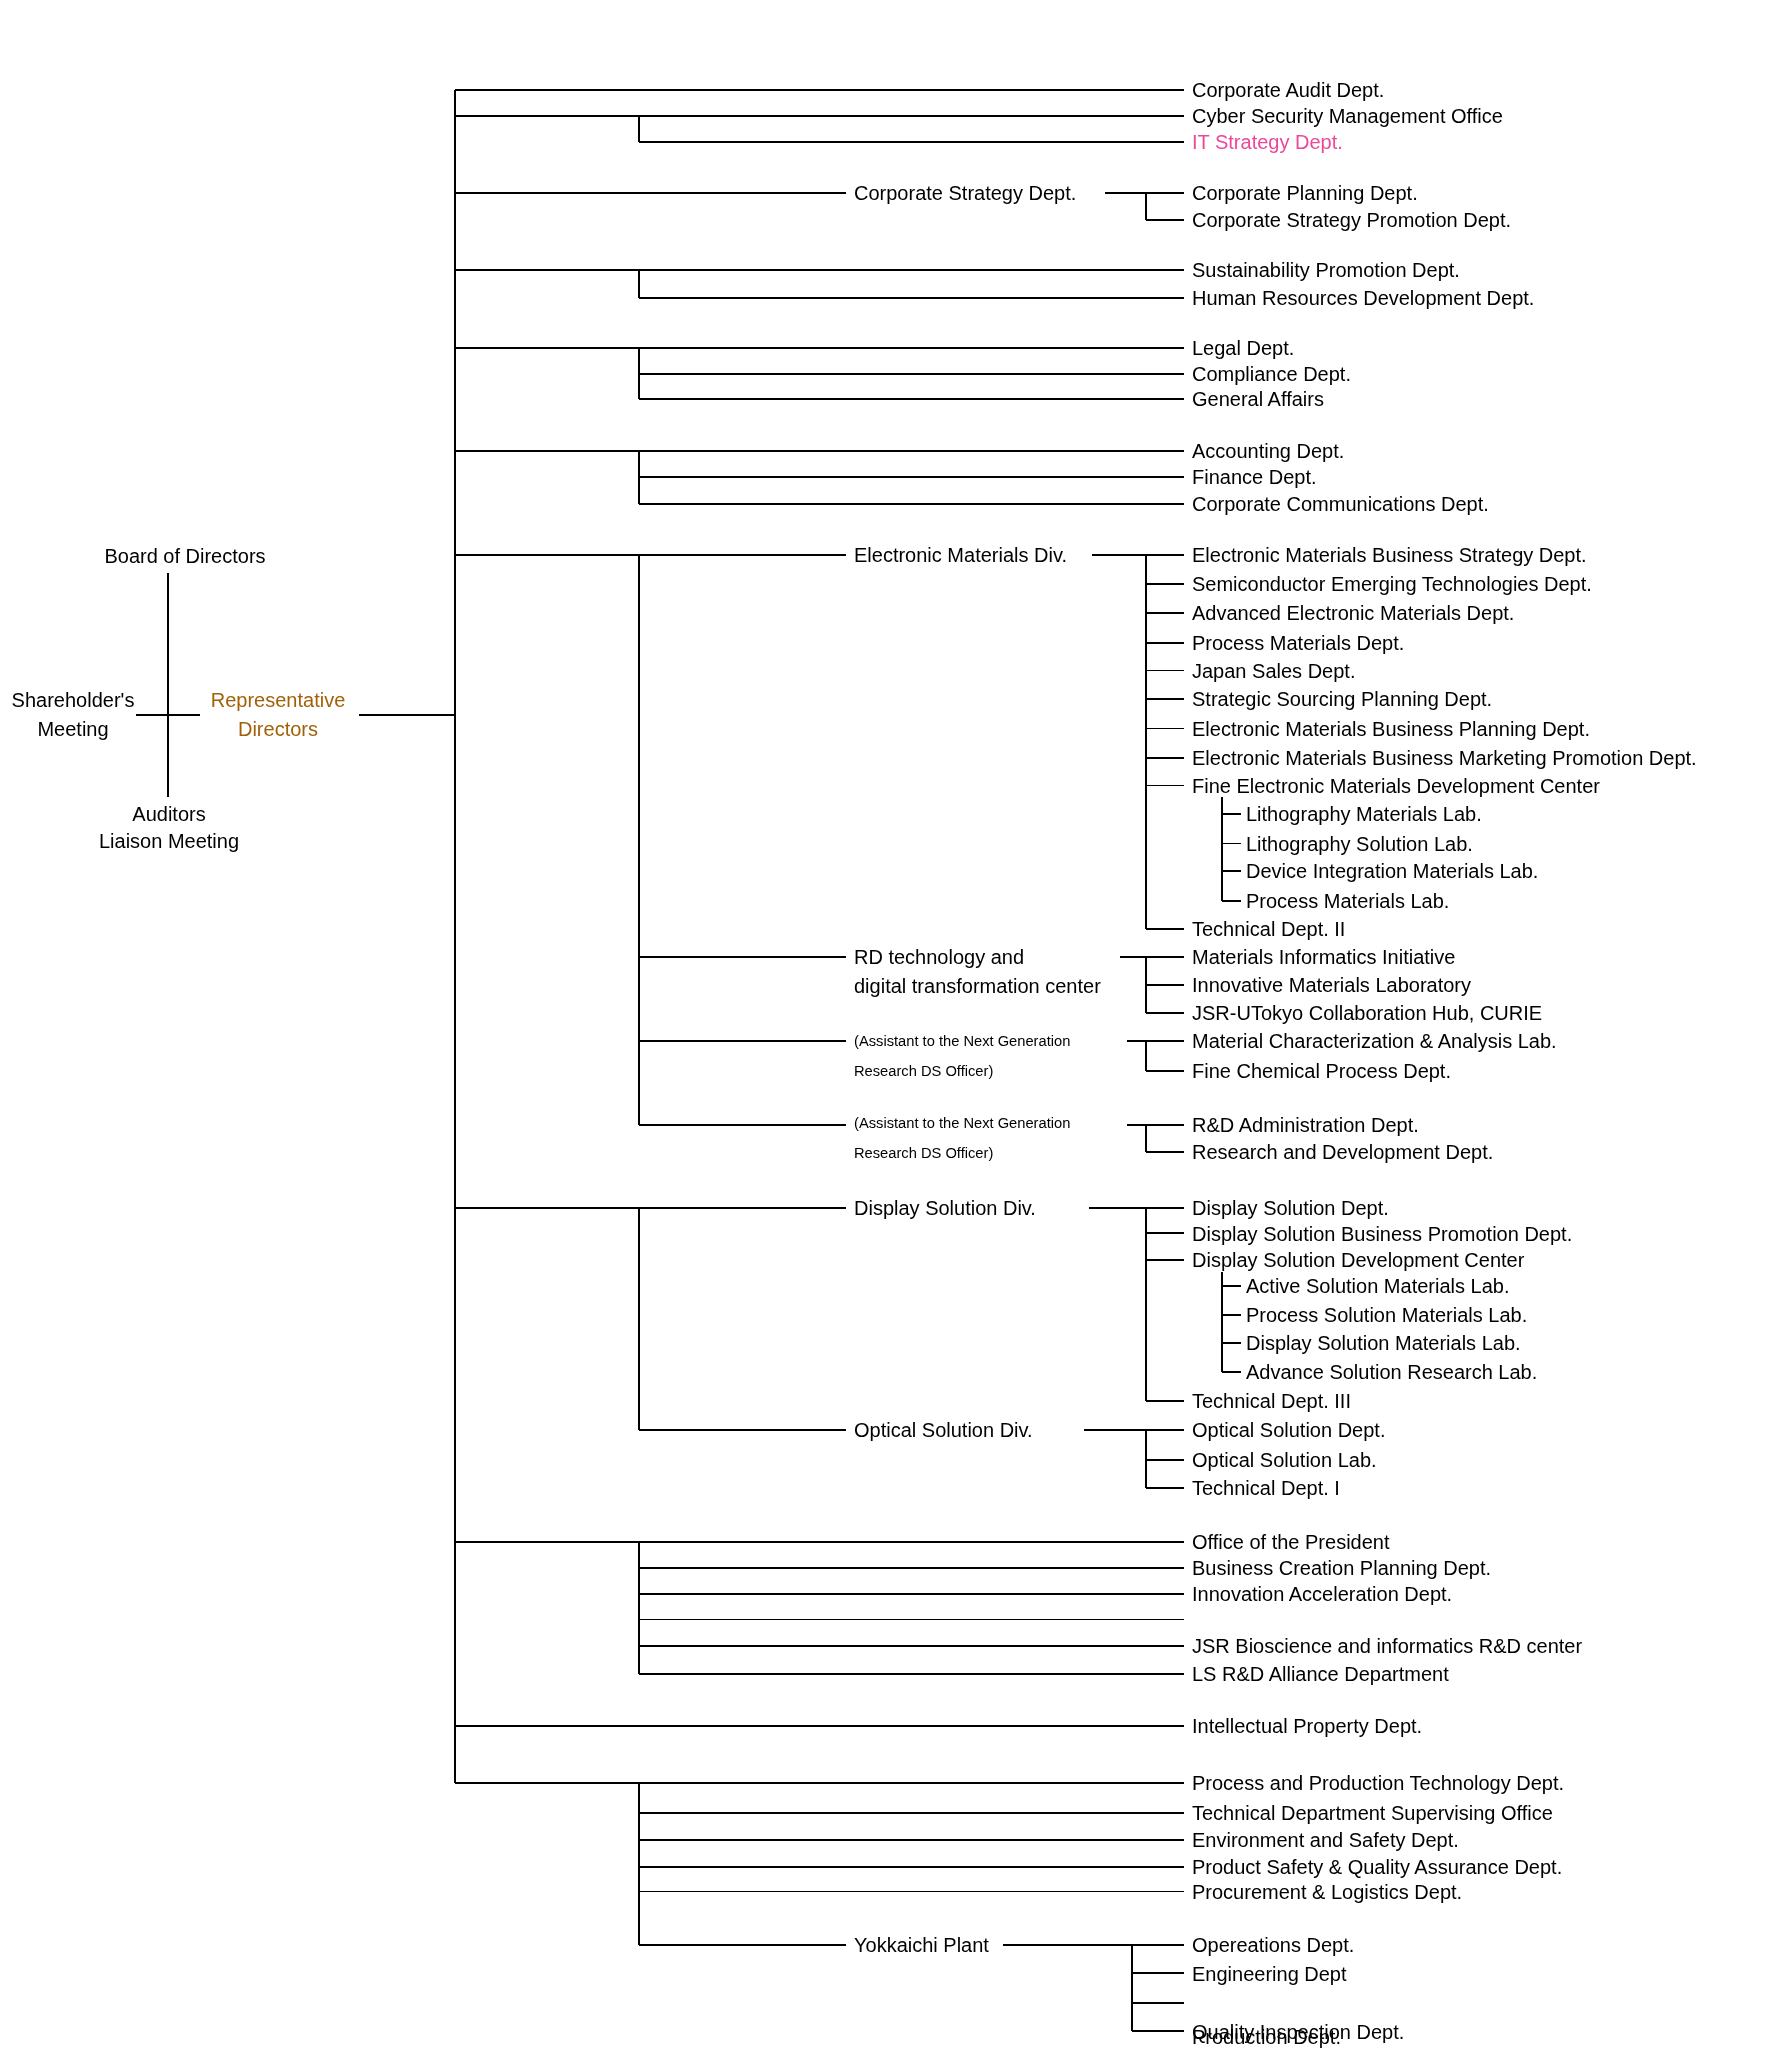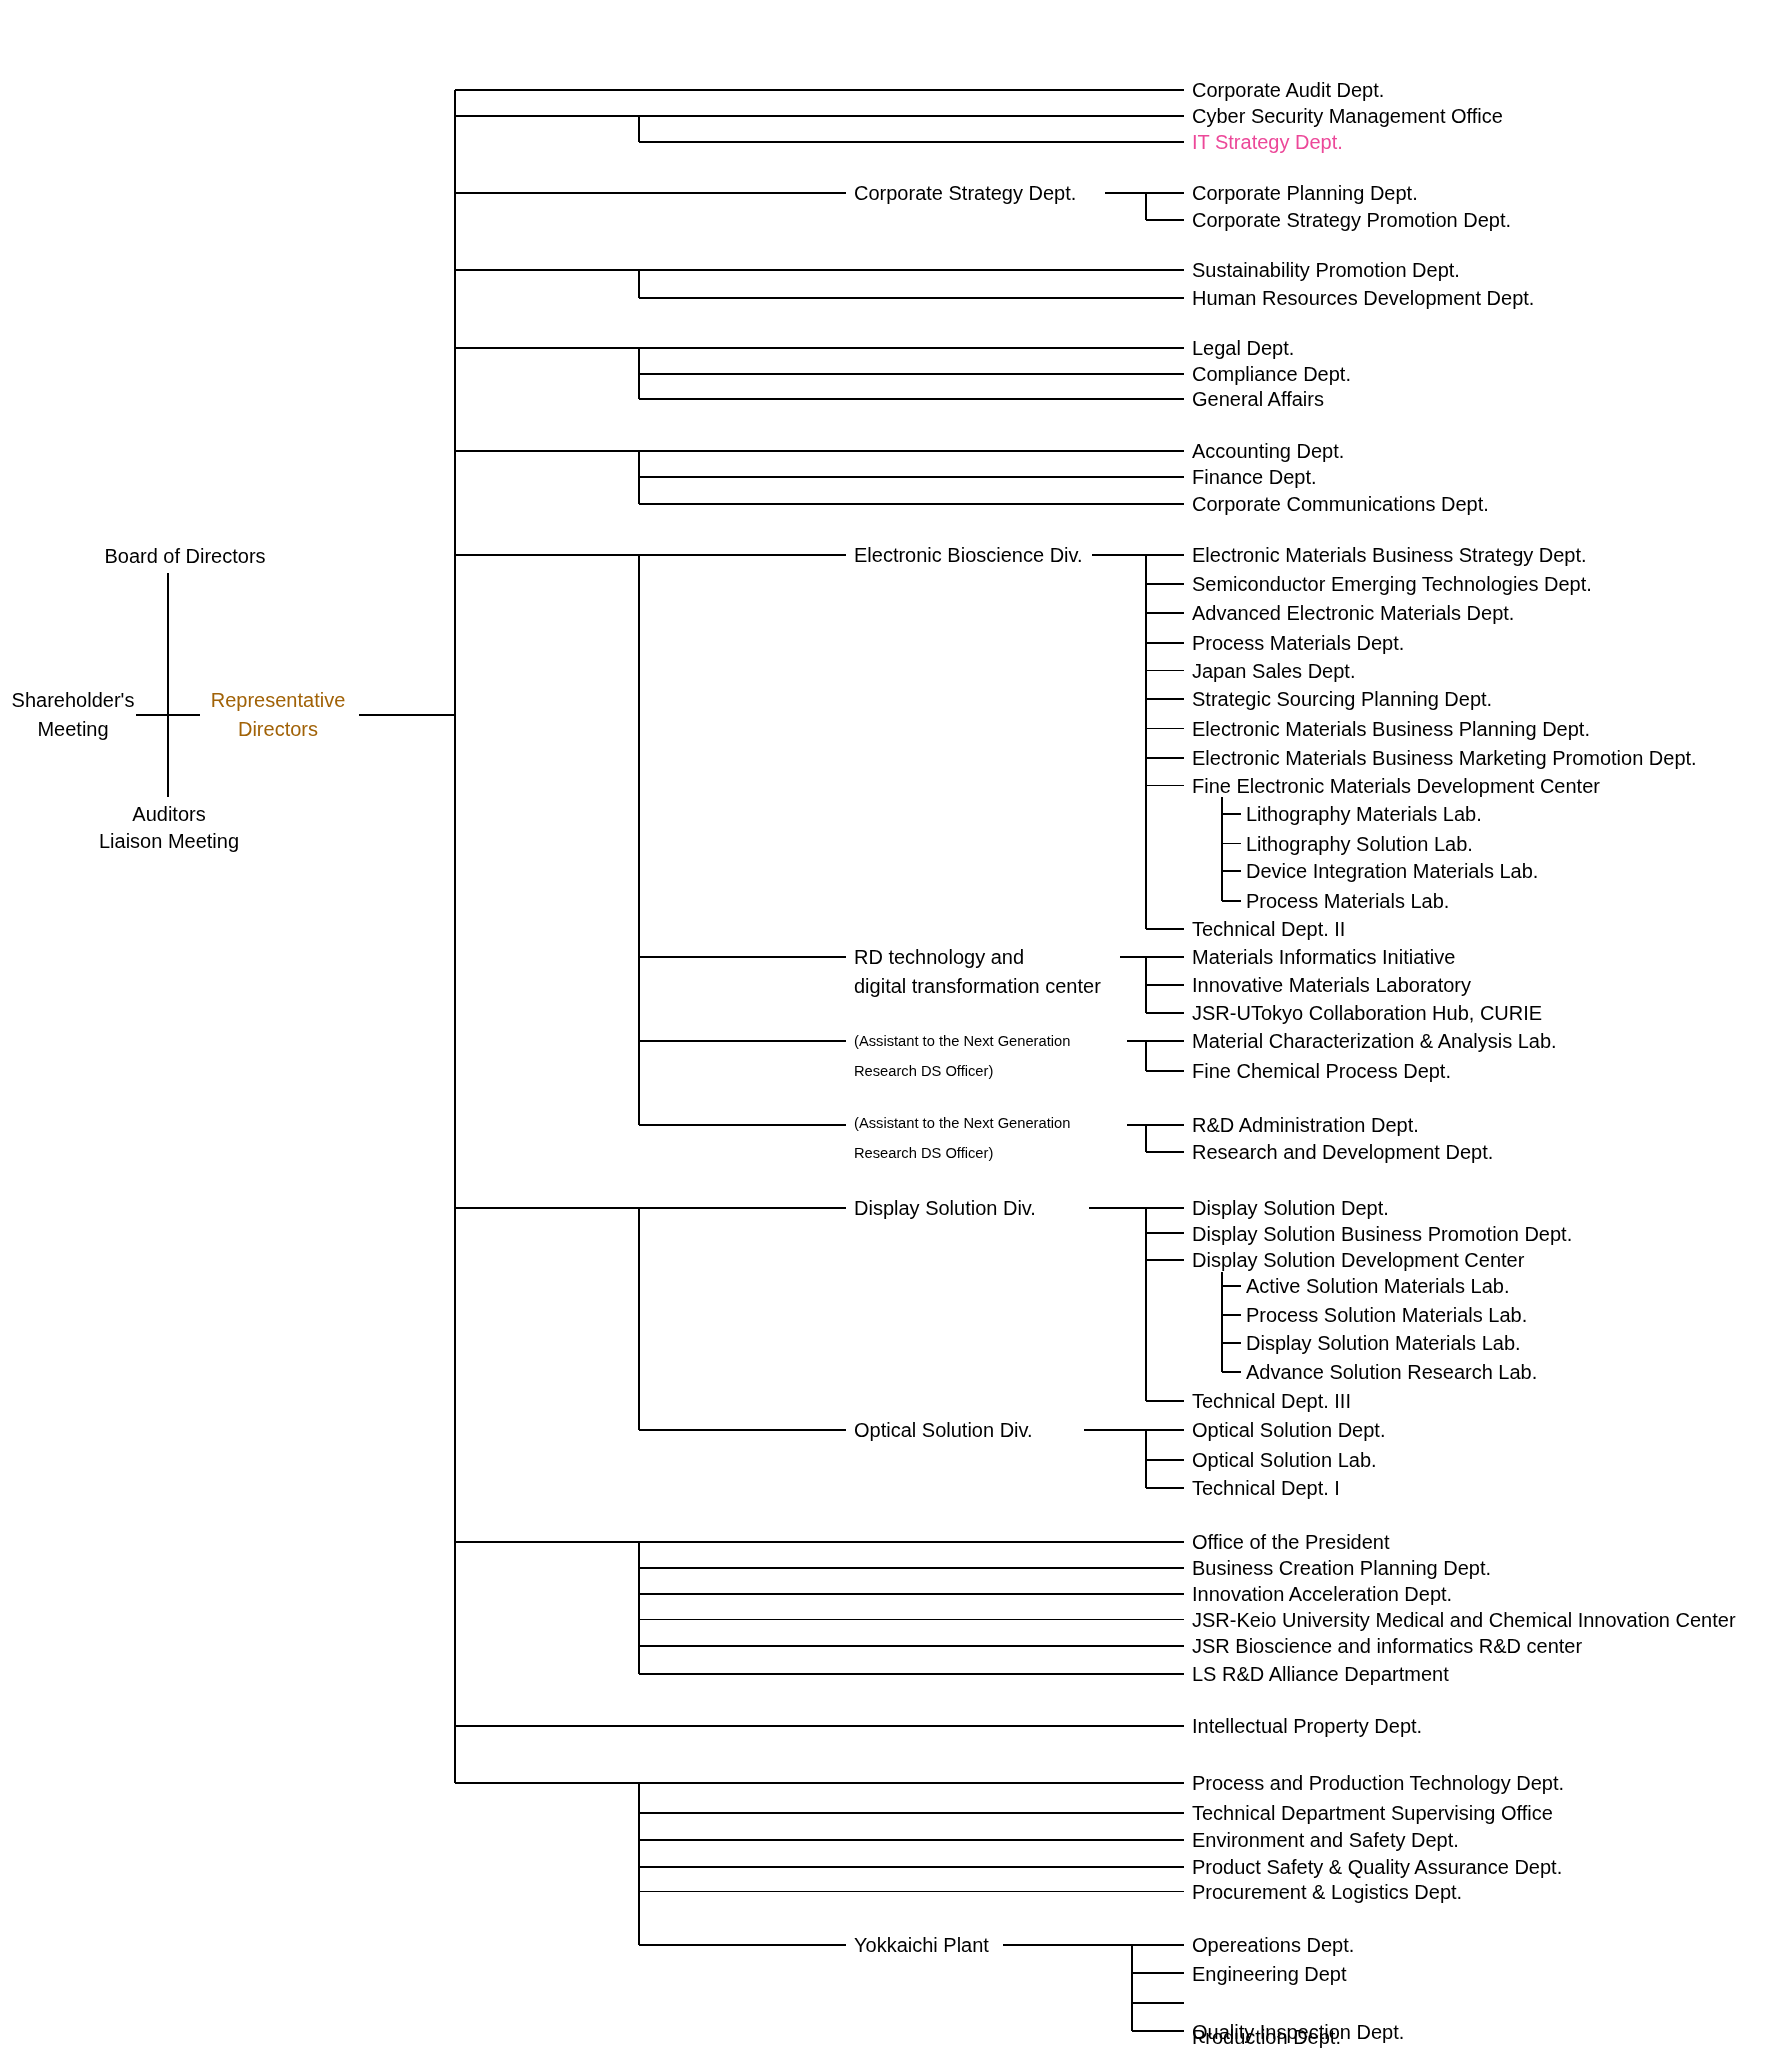--- a/index.html
+++ b/index.html
@@ -115,21 +115,21 @@
       <line x1="1190" y1="2136" x2="1245" y2="2136" stroke="#000000" stroke-width="2"></line>
     </svg>
 <div class="label center" style="left: 185px; top: 556px; color: rgb(0, 0, 0);">Board of Directors</div>
     <div class="label center" style="left: 73px; top: 714px; color: rgb(0, 0, 0);">Shareholder's
 Meeting</div>
     <div class="label center" style="left: 278px; top: 714px; color: #a16207;">Representative
 Directors</div>
     <div class="label center" style="left: 169px; top: 814px; color: rgb(0, 0, 0);">Auditors</div>
     <div class="label center" style="left: 169px; top: 841px; color: rgb(0, 0, 0);">Liaison Meeting</div>
     <div class="label" style="left: 854px; top: 193px; color: rgb(0, 0, 0);">Corporate Strategy Dept.</div>
-    <div class="label" style="left: 854px; top: 555px; color: rgb(0, 0, 0);">Electronic Bioscience Div.</div>
+    <div class="label" style="left: 854px; top: 555px; color: rgb(0, 0, 0);">Electronic Materials Div.</div>
     <div class="label" style="left: 854px; top: 971px; color: rgb(0, 0, 0);">RD technology and
 digital transformation center</div>
     <div class="label small" style="left: 854px; top: 1056px; color: rgb(0, 0, 0);">(Assistant to the Next Generation
 Research DS Officer)</div>
     <div class="label small" style="left: 854px; top: 1138px; color: rgb(0, 0, 0);">(Assistant to the Next Generation
 Research DS Officer)</div>
     <div class="label" style="left: 854px; top: 1208px; color: rgb(0, 0, 0);">Display Solution Div.</div>
     <div class="label" style="left: 854px; top: 1430px; color: rgb(0, 0, 0);">Optical Solution Div.</div>
     <div class="label" style="left: 854px; top: 1945px; color: rgb(0, 0, 0);">Yokkaichi Plant</div>
     <div class="label" style="left: 1192px; top: 90px; color: rgb(0, 0, 0);">Corporate Audit Dept.</div>
@@ -173,21 +173,20 @@
     <div class="label" style="left: 1246px; top: 1315px; color: rgb(0, 0, 0);">Process Solution Materials Lab.</div>
     <div class="label" style="left: 1246px; top: 1343px; color: rgb(0, 0, 0);">Display Solution Materials Lab.</div>
     <div class="label" style="left: 1246px; top: 1372px; color: rgb(0, 0, 0);">Advance Solution Research Lab.</div>
     <div class="label" style="left: 1192px; top: 1401px; color: rgb(0, 0, 0);">Technical Dept. III</div>
     <div class="label" style="left: 1192px; top: 1430px; color: rgb(0, 0, 0);">Optical Solution Dept.</div>
     <div class="label" style="left: 1192px; top: 1460px; color: rgb(0, 0, 0);">Optical Solution Lab.</div>
     <div class="label" style="left: 1192px; top: 1488px; color: rgb(0, 0, 0);">Technical Dept.  I</div>
     <div class="label" style="left: 1192px; top: 1542px; color: rgb(0, 0, 0);">Office of the President</div>
     <div class="label" style="left: 1192px; top: 1568px; color: rgb(0, 0, 0);">Business Creation Planning Dept.</div>
     <div class="label" style="left: 1192px; top: 1594px; color: rgb(0, 0, 0);">Innovation Acceleration Dept.</div>
-    <div class="label" style="left: 1192px; top: 1620px; color: rgb(0, 0, 0);">JSR-Keio University Medical and Chemical Innovation Center</div>
     <div class="label" style="left: 1192px; top: 1646px; color: rgb(0, 0, 0);">JSR Bioscience and informatics R&amp;D center</div>
     <div class="label" style="left: 1192px; top: 1674px; color: rgb(0, 0, 0);">LS R&amp;D Alliance Department</div>
     <div class="label" style="left: 1192px; top: 1726px; color: rgb(0, 0, 0);">Intellectual Property Dept.</div>
     <div class="label" style="left: 1192px; top: 1783px; color: rgb(0, 0, 0);">Process and Production Technology Dept.</div>
     <div class="label" style="left: 1192px; top: 1813px; color: rgb(0, 0, 0);">Technical Department Supervising Office</div>
     <div class="label" style="left: 1192px; top: 1840px; color: rgb(0, 0, 0);">Environment and Safety Dept.</div>
     <div class="label" style="left: 1192px; top: 1867px; color: rgb(0, 0, 0);">Product Safety &amp; Quality Assurance Dept.</div>
     <div class="label" style="left: 1192px; top: 1892px; color: rgb(0, 0, 0);">Procurement &amp; Logistics Dept.</div>
     <div class="label" style="left: 1192px; top: 1945px; color: rgb(0, 0, 0);">Opereations Dept.</div>
     <div class="label" style="left: 1192px; top: 1974px; color: rgb(0, 0, 0);">Engineering Dept</div>

